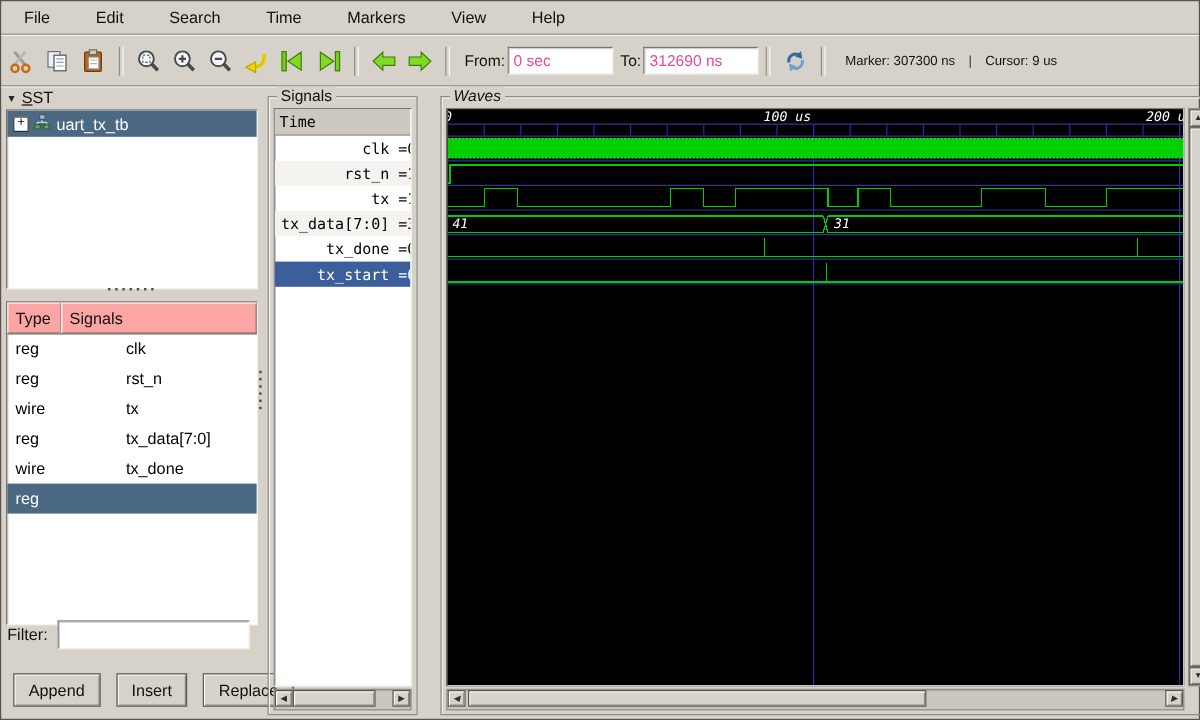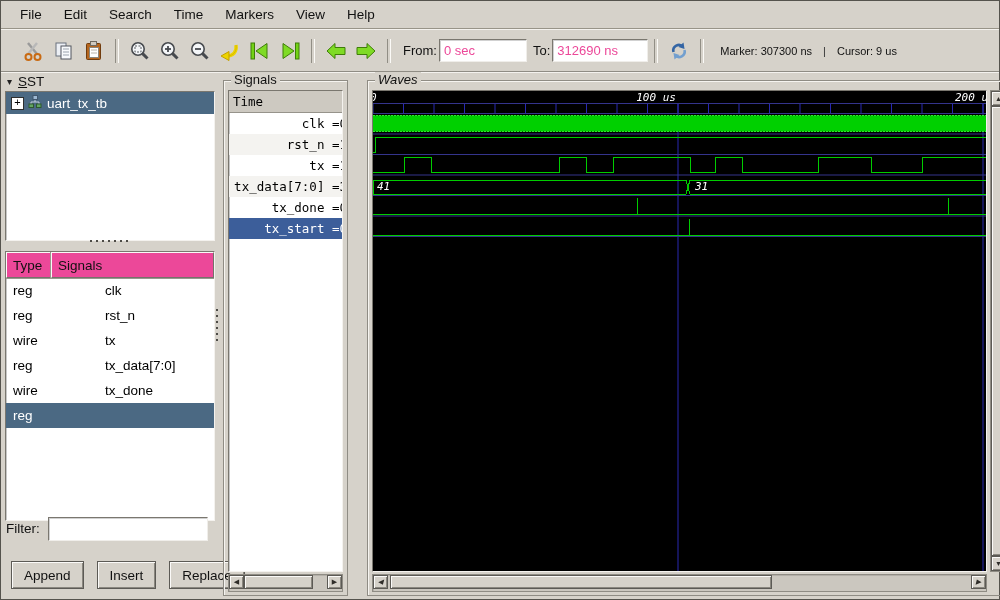--- a/index.html
+++ b/index.html
@@ -1,22 +1,22 @@
 <!DOCTYPE html>
 <html><head>
 <meta charset="utf-8">
 <style>
   html,body{margin:0;padding:0;}
   body{width:1000px;height:600px;background:#d6d2ca;font-family:"Liberation Sans",sans-serif;position:relative;overflow:hidden;-webkit-font-smoothing:antialiased;}
   .app{position:absolute;inset:0;border:1px solid #55534d;box-sizing:border-box;}
   
-  .menubar{position:absolute;left:0;top:0;right:0;height:27px;display:flex;align-items:center;padding-left:8px;border-bottom:1px solid #989488;box-shadow:0 1px 0 #f4f2ee;}
+  .menubar{position:absolute;left:0;top:0;right:0;height:27px;display:flex;align-items:center;padding-left:8px;border-bottom:1px solid #989488;box-shadow:0 1px 0 #f4f2ee;gap:16px;}
   .menu-item{font-size:13.5px;color:#111;padding:4px 11px;cursor:default;}
   
-  .toolbar{position:absolute;left:0;top:29px;right:0;height:41px;display:flex;align-items:center;padding:0 18px;border-bottom:1px solid #8f8c84;box-shadow:0 1px 0 #f4f2ee;}
+  .toolbar{position:absolute;left:0;top:29px;right:0;height:41px;display:flex;align-items:center;padding:0 2px;border-bottom:1px solid #8f8c84;box-shadow:0 1px 0 #f4f2ee;}
   .tbtn{width:26px;height:26px;display:flex;align-items:center;justify-content:center;margin:0 2px;}
   .tsep{width:2px;height:24px;margin:0 6px;border-left:1px solid #918e85;border-right:1px solid #fbfaf7;}
   .tlabel{font-size:13px;color:#111;margin:0 2px 0 6px;}
   .tinput{height:19px;background:#fff;border:1px solid #7a776f;border-bottom-color:#f0eeea;border-right-color:#f0eeea;box-shadow:inset 1px 1px 0 rgba(0,0,0,.18);font-family:"Liberation Sans",sans-serif;font-size:13px;padding:1px 4px;color:#ec4899;}
   .status{font-size:11px;color:#111;margin-left:10px;white-space:nowrap;}
   .status .bar{margin:0 8px;color:#333;}
   
   .frame{position:absolute;border:1px solid #8f8c84;box-shadow:inset 1px 1px 0 #f6f4f0;}
   .flabel{position:absolute;top:-9px;left:7px;background:#d6d2ca;padding:0 3px;font-size:13px;color:#111;}
   .inset-white{background:#fff;border:1px solid #7a776f;border-bottom-color:#f4f2ee;border-right-color:#f4f2ee;box-shadow:inset 1px 1px 0 rgba(0,0,0,.22);}
@@ -26,21 +26,21 @@
   .mnemo{text-decoration:underline;}
   .tree-box{position:absolute;left:4px;top:90px;width:208px;height:148px;overflow:hidden;}
   .tree-row{height:22px;display:flex;align-items:center;background:#4b6983;color:#fff;font-size:13.5px;}
   .expander{width:11px;height:11px;background:#fff;border:1px solid #2e2e2e;color:#000;font-size:11px;line-height:9px;text-align:center;margin:0 4px 0 5px;flex:0 0 auto;}
   .hier-icon{margin-right:5px;}
   .hsplit{position:absolute;left:0;top:239px;width:216px;display:flex;justify-content:center;gap:4px;}
   .hsplit i,.vsplit i{width:2px;height:2px;background:#4d4b46;display:block;}
   .vsplit{position:absolute;left:215px;top:308px;display:flex;flex-direction:column;gap:4px;}
   .sig-table{position:absolute;left:4px;top:250px;width:208px;height:268px;overflow:hidden;}
   .th-row{display:flex;height:26px;}
-  .th{background:#ec4899;border:1px solid #fbfaf8;border-bottom-color:#75726b;border-right-color:#75726b;box-shadow:0 0 0 1px #9a978e;font-size:13.5px;display:flex;align-items:center;padding-left:6px;box-sizing:border-box;color:#111;}
+  .th{background:#fca5a5;border:1px solid #fbfaf8;border-bottom-color:#75726b;border-right-color:#75726b;box-shadow:0 0 0 1px #9a978e;font-size:13.5px;display:flex;align-items:center;padding-left:6px;box-sizing:border-box;color:#111;}
   .th.c1{width:45px;}.th.c2{flex:1;}
   .tr{display:flex;height:25px;align-items:center;font-size:13.5px;color:#000;}
   .tr .c1{width:45px;padding-left:7px;box-sizing:border-box;}
   .tr .c2{flex:1;padding-left:7px;margin-left:47px;}
   .tr.sel{background:#4b6983;color:#fff;}
   .filter-row{position:absolute;left:0;top:516px;width:216px;height:26px;}
   .filter-label{position:absolute;left:5px;top:4px;font-size:13.5px;color:#111;}
   .filter-input{position:absolute;left:47px;top:0;width:150px;height:20px;}
   .btn-row{position:absolute;left:0;top:560px;width:216px;display:flex;gap:13px;padding-left:10px;box-sizing:border-box;}
   .gbtn{height:28px;background:#d6d2ca;border:1px solid #5c5a55;box-shadow:inset 1px 1px 0 #fbfaf8,inset -1px -1px 0 #8a877f;font-family:"Liberation Sans",sans-serif;font-size:13.5px;color:#111;padding:0 12px;}

